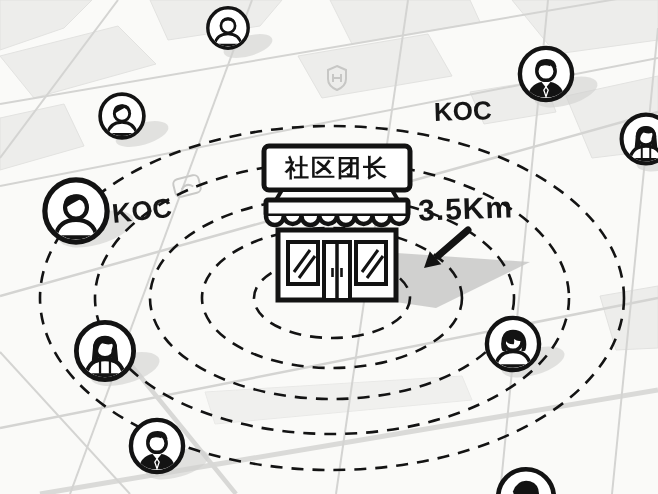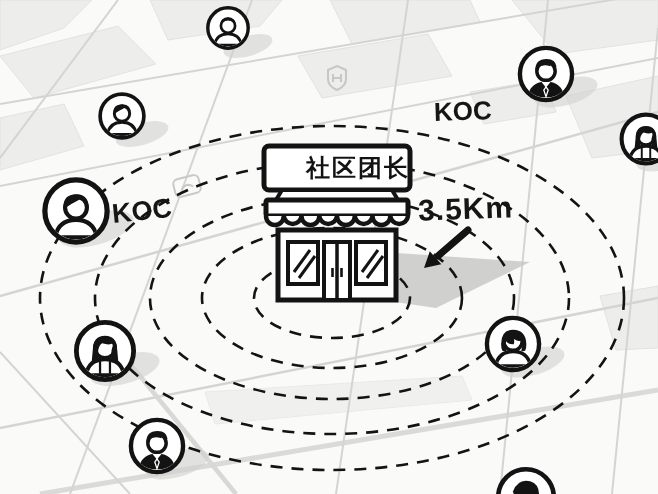--- a/index.html
+++ b/index.html
@@ -4,21 +4,21 @@
 <style>
   html,body{margin:0;padding:0;background:#e8e8e6;}
   .stage{
     position:relative;width:658px;height:494px;overflow:hidden;
     background:#fafaf8;font-family:"Liberation Sans",sans-serif;
   }
   .stage svg.map-bg{position:absolute;left:0;top:0;}
   .store{position:absolute;left:252px;top:142px;width:170px;height:162px;}
   .sign-text{
     position:absolute;left:264px;top:150px;width:146px;height:36px;
-    line-height:36px;text-align:right;font-size:24px;font-weight:800;
+    line-height:36px;text-align:center;font-size:24px;font-weight:800;
     color:#131313;letter-spacing:2px;white-space:nowrap;
   }
   .map-label{
     position:absolute;font-weight:800;color:#161616;white-space:nowrap;
   }
   .koc-left{left:112px;top:196px;font-size:27px;transform:rotate(-6deg);}
   .koc-right{left:434px;top:96px;font-size:26px;transform:rotate(-2deg);}
   .distance{left:418px;top:192px;font-size:30px;transform:rotate(-2deg);letter-spacing:1px;}
   .avatar{position:absolute;}
   .avatar svg{display:block;width:100%;height:100%;}

